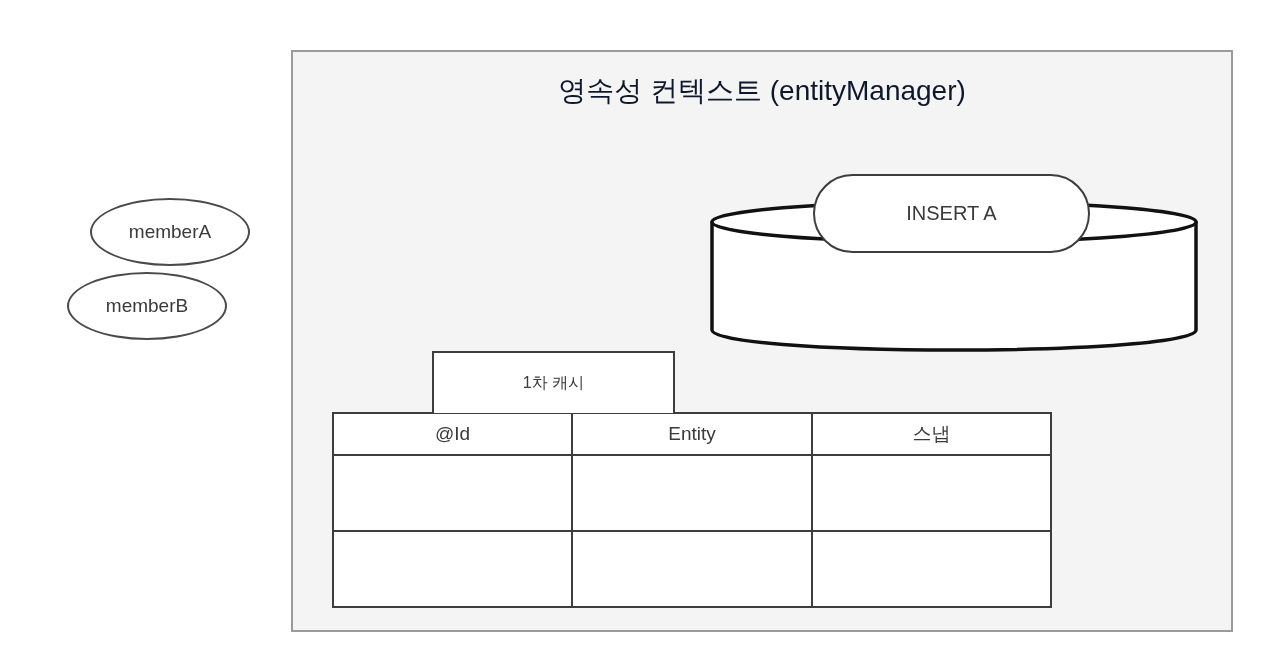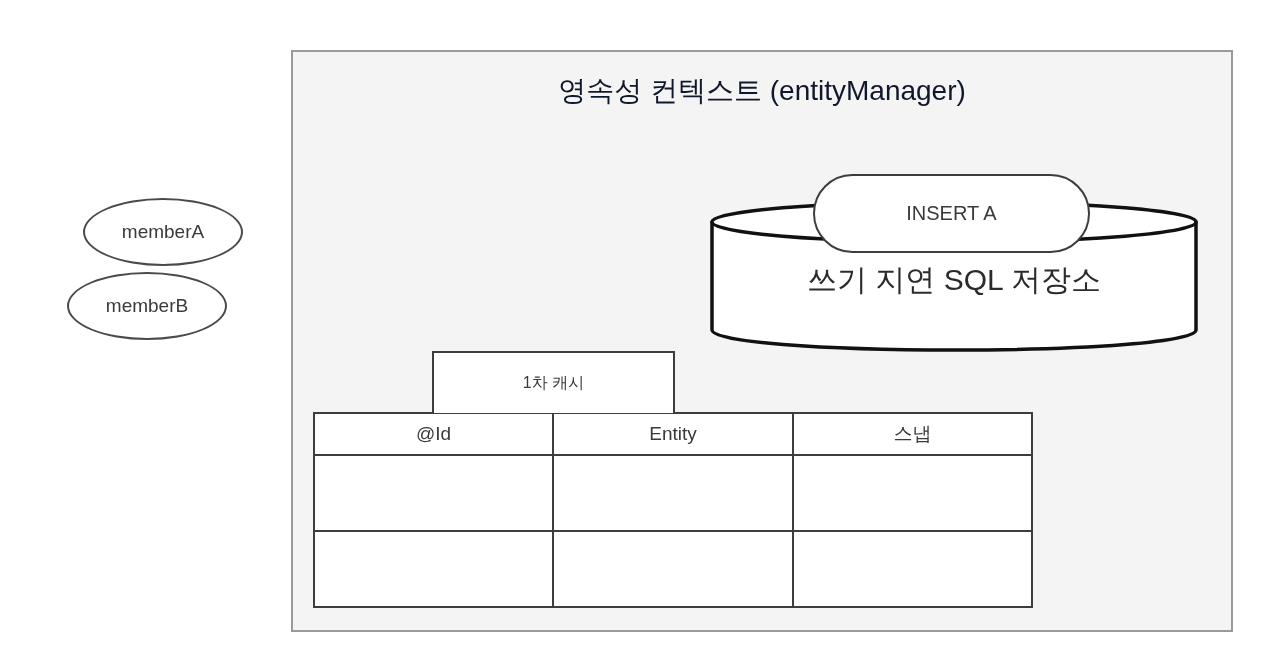--- a/index.html
+++ b/index.html
@@ -49,21 +49,21 @@
     border-radius: 50%;
     background: #ffffff;
     box-sizing: border-box;
     display: flex;
     align-items: center;
     justify-content: center;
     font-size: 19px;
     color: #3a3a3a;
   }
   #ellipse-member-a {
-    left: 83px;
+    left: 90px;
     top: 198px;
     width: 160px;
     height: 68px;
   }
   #ellipse-member-b {
     left: 67px;
     top: 272px;
     width: 160px;
     height: 68px;
   }
@@ -130,21 +130,21 @@
     align-items: center;
     justify-content: center;
     font-size: 16px;
     color: #3a3a3a;
     z-index: 3;
   }
 
   
   #first-cache-table {
     position: absolute;
-    left: 313px;
+    left: 332px;
     top: 412px;
     width: 718px;
     border-collapse: collapse;
     table-layout: fixed;
     background: #a3a3a3;
     z-index: 2;
   }
   #first-cache-table th,
   #first-cache-table td {
     border: 2px solid #3d3d3d;
@@ -177,21 +177,20 @@
 
 </div>
 
 <div id="sql-store-cylinder">
   <svg viewBox="0 0 488 152">
 
     <path d="M 2,22 L 2,130 C 2,142 111,150 244,150 C 377,150 486,142 486,130 L 486,22 Z" fill="#ffffff" stroke="#111111" stroke-width="3.5" stroke-linejoin="round"></path>
 
     <ellipse cx="244" cy="22" rx="242" ry="20" fill="#ffffff" stroke="#111111" stroke-width="3.5"></ellipse>
   </svg>
-  <div id="sql-store-label">쓰기 지연 SQL 저장소</div>
 </div>
 
 <div id="insert-a-pill">
   <span>INSERT A</span>
 </div>
 
 <div id="first-cache-tab">
   <span>1차 캐시</span>
 </div>
 

